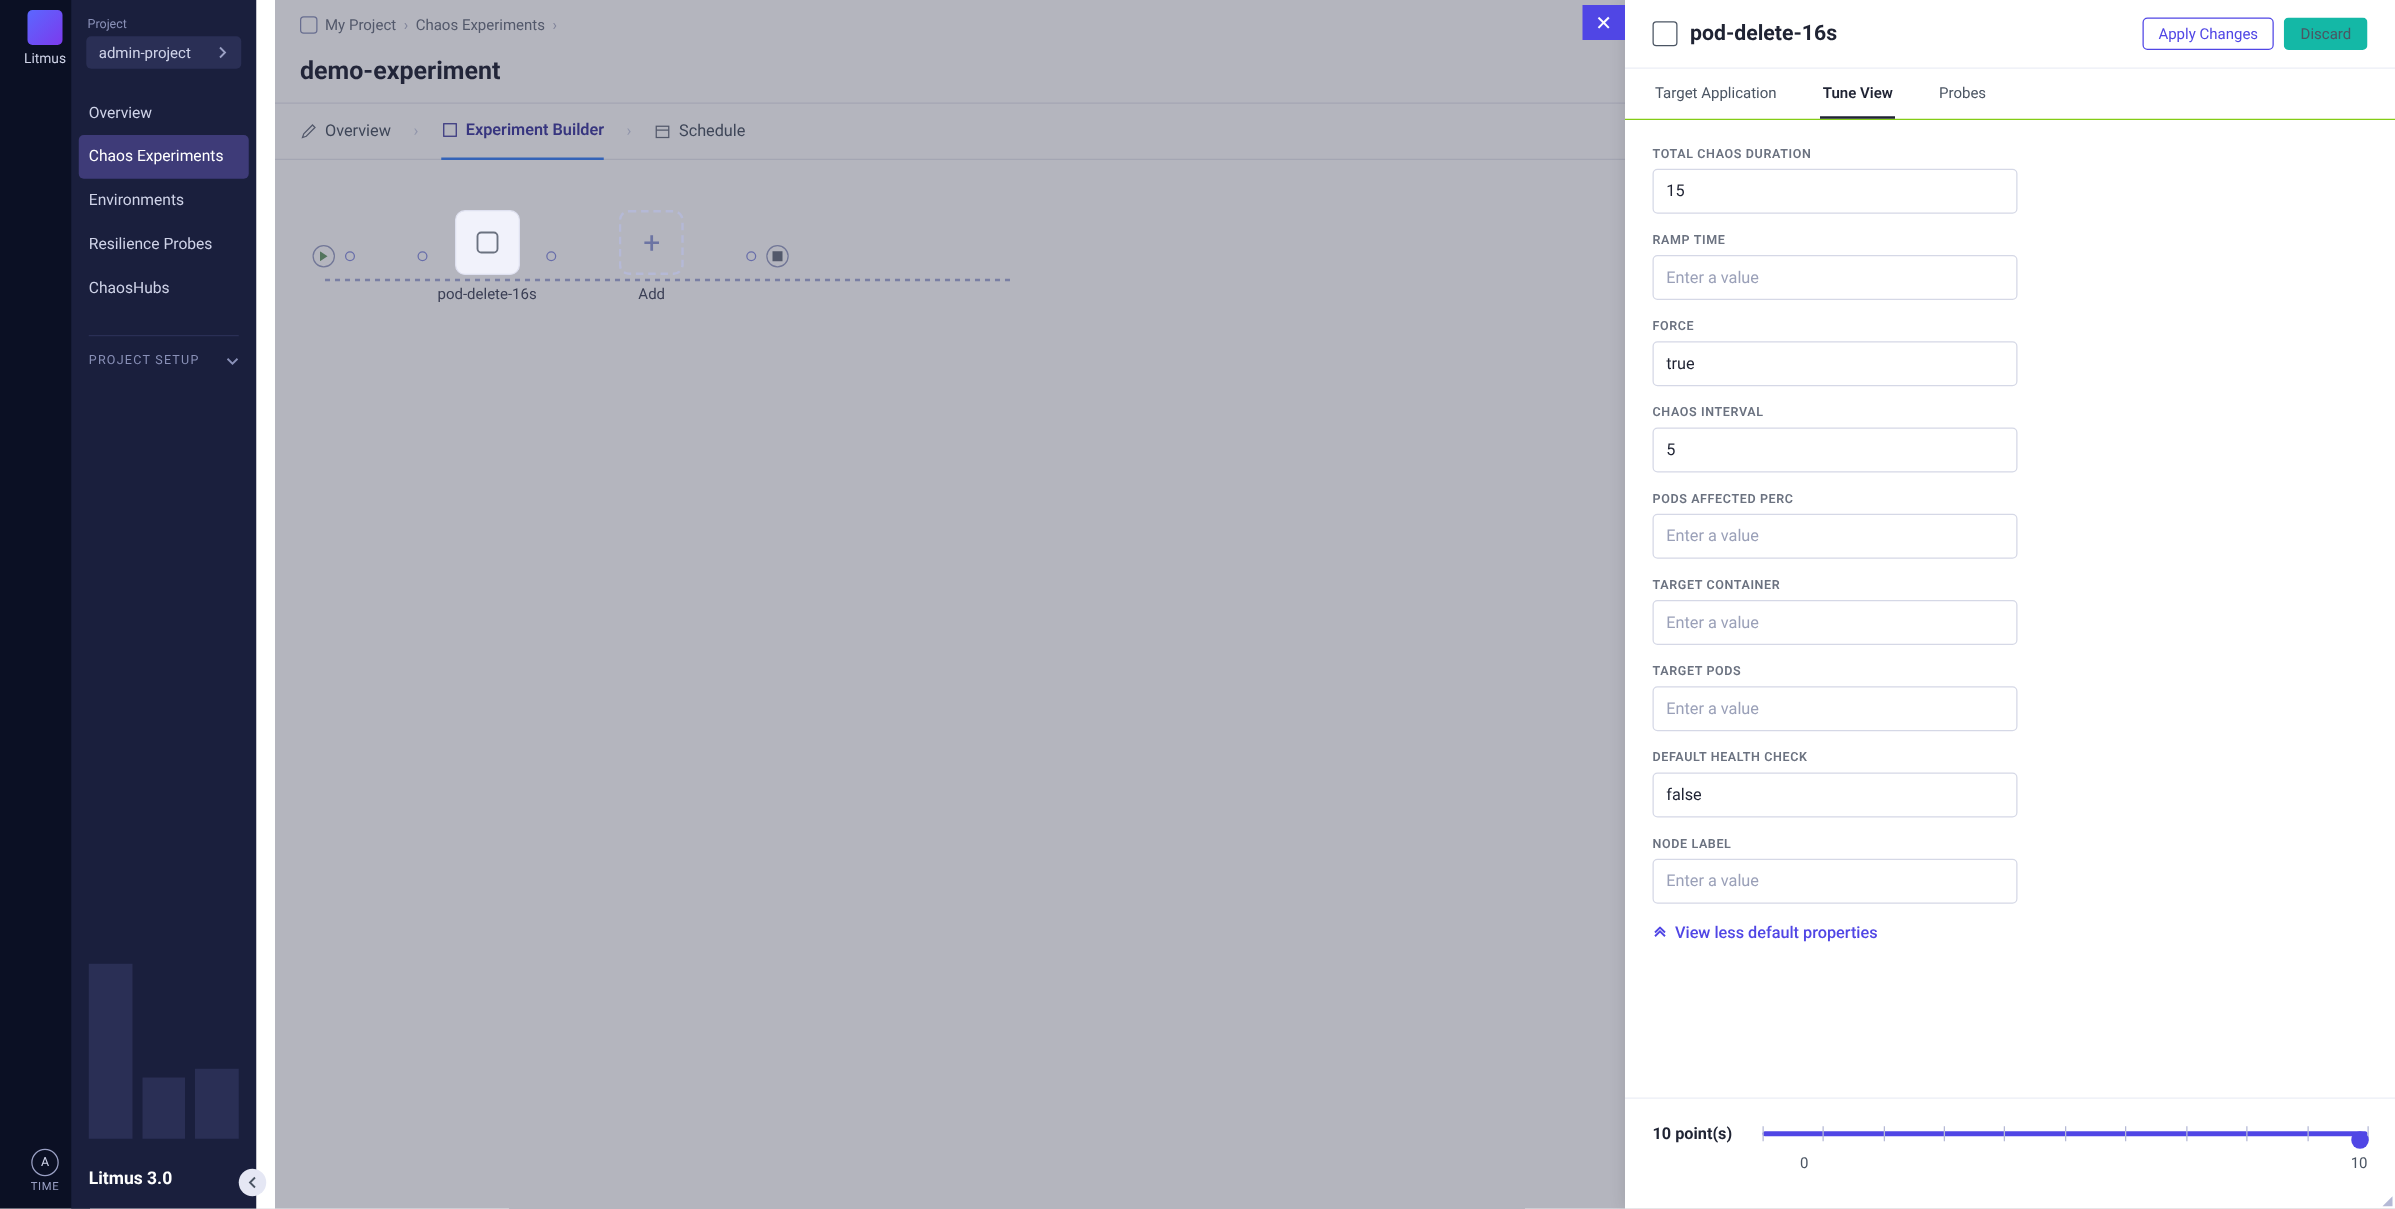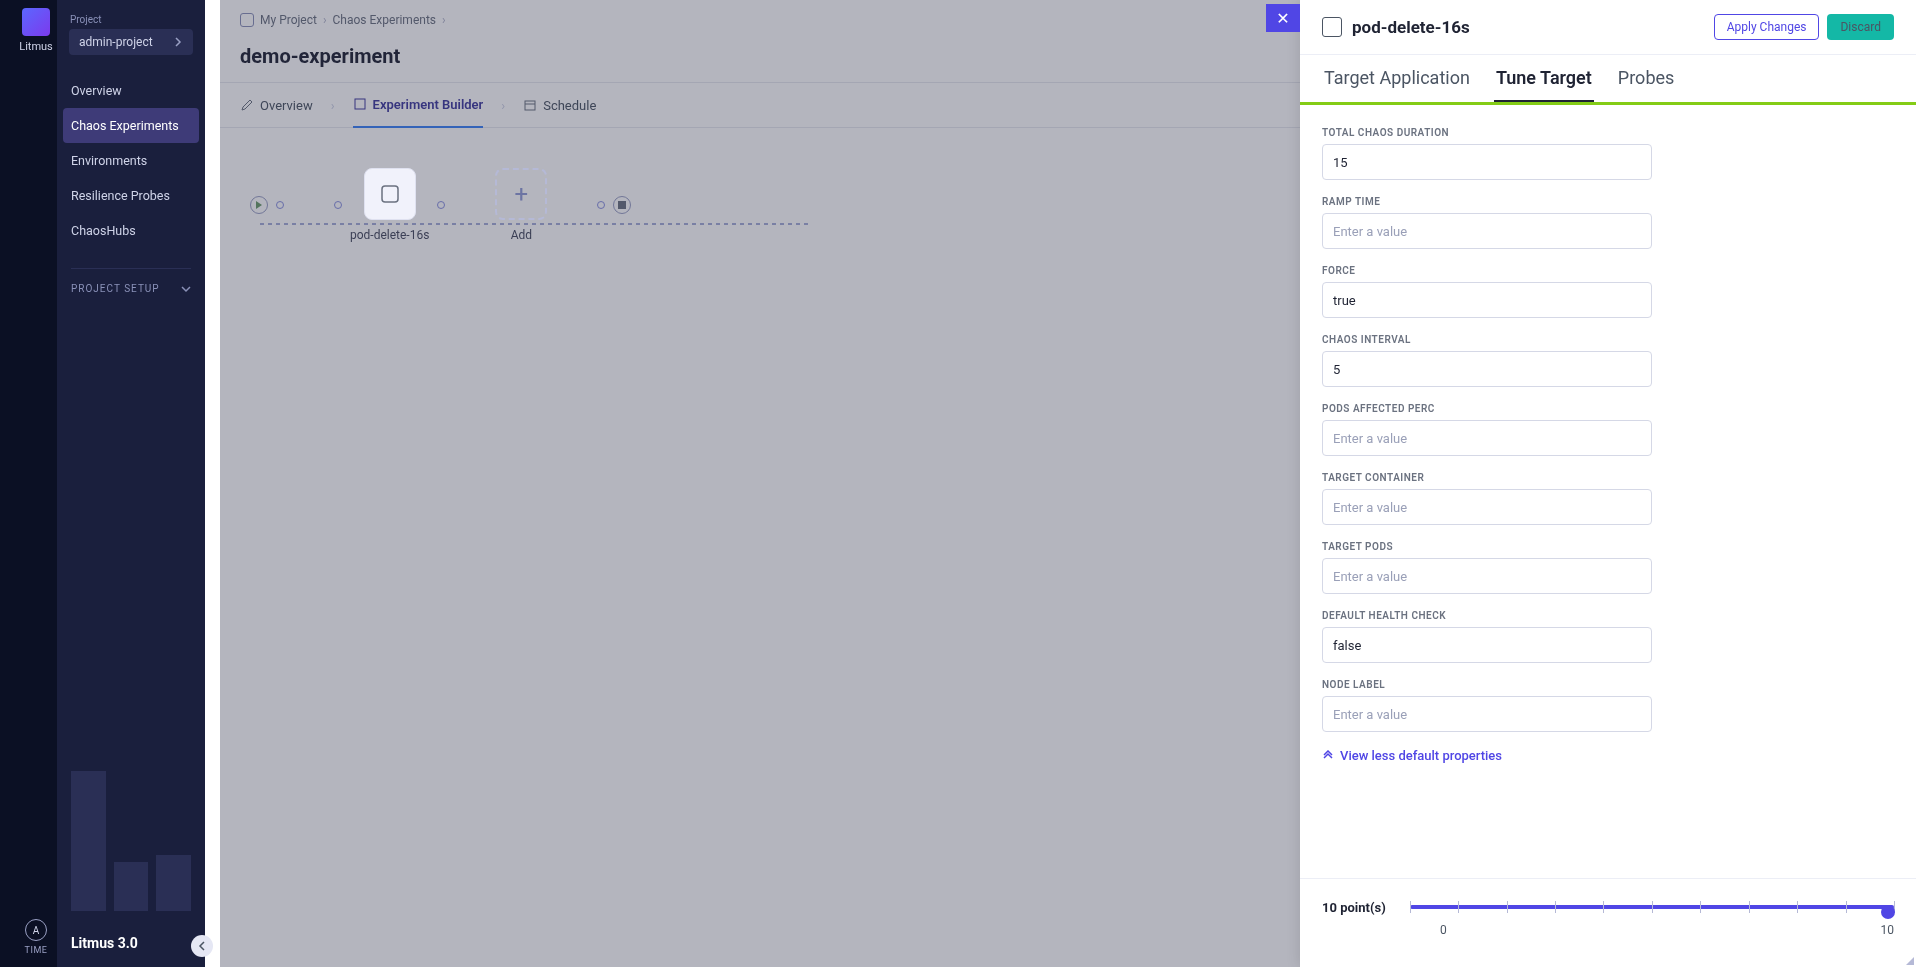--- a/index.html
+++ b/index.html
@@ -64,27 +64,27 @@
 
 .drawer { position:absolute; right:0; top:0; width:616px; height:100%; background:#fff; box-shadow:-2px 0 12px rgba(0,0,0,0.1); display:flex; flex-direction:column;}
 .drawer-close { position:absolute; left:-34px; top:4px; width:34px; height:28px; background:#5046e5; color:#fff; display:flex; align-items:center; justify-content:center; cursor:pointer; font-size:16px;}
 .drawer-head { display:flex; align-items:center; justify-content:space-between; padding:14px 22px; border-bottom:1px solid #eceef6;}
 .drawer-title { display:flex; align-items:center; gap:10px; font-size:17px; font-weight:700; color:#1f2333;}
 .drawer-title-icon { width:20px; height:20px; border:1.5px solid #4b5563; border-radius:3px;}
 .drawer-actions { display:flex; gap:8px;}
 .btn { font-size:12px; padding:5px 12px; border-radius:4px; cursor:pointer; border:1px solid transparent;}
 .btn-primary { border:1px solid #5046e5; color:#5046e5; background:#fff;}
 .btn-ghost { background:#14b8a6; color:#4b5563;}
-.drawer-tabs { display:flex; gap:22px; padding:0 22px; border-bottom:3px solid #84cc16; font-size:18px; color:#4b5563;}
+.drawer-tabs { display:flex; gap:33px; padding:0 22px; border-bottom:1px solid #84cc16; font-size:12px; color:#4b5563;}
 .dtab { padding:12px 2px; cursor:pointer;}
 .dtab.active { color:#1f2333; font-weight:600; border-bottom:2px solid #1f2333;}
 .drawer-body { flex:1; overflow-y:auto; padding:22px 6px 10px 22px;}
 .field { margin-bottom:16px;}
 .field-label { font-size:10px; letter-spacing:0.5px; font-weight:600; color:#6b7280; margin-bottom:6px;}
-.field-input { height:36px; border:1px solid #d5d8e6; border-radius:4px; padding:0 10px; font-size:13px; color:#1f2333; width:330px;}
+.field-input { height:36px; border:1px solid #d5d8e6; border-radius:4px; padding:0 10px; font-size:13px; color:#1f2333; width:292px;}
 .field-input::placeholder { color:#9aa0b8;}
 .toggle-link { display:flex; align-items:center; gap:6px; color:#5046e5; font-size:13px; font-weight:500; cursor:pointer; margin-top:4px;}
 .drawer-foot { border-top:1px solid #eceef6; padding:18px 22px 30px 22px;}
 .points-row { display:flex; align-items:center; gap:24px;}
 .points-label { font-weight:700; color:#1f2333; font-size:13px; white-space:nowrap;}
 .slider-wrap { flex:1; position:relative; height:20px; display:flex; align-items:center;}
 .slider-track { height:4px; background:#5046e5; width:100%; border-radius:2px; position:relative;}
 .tick { position:absolute; top:-4px; width:1px; height:12px; background:#b5b9d6;}
 .thumb { position:absolute; right:-1px; width:14px; height:14px; border-radius:50%; background:#5046e5;}
 .slider-scale { display:flex; justify-content:space-between; font-size:12px; color:#4b5563; margin-top:6px; padding-left:118px;}
@@ -228,21 +228,21 @@
         <span class="drawer-title-icon"></span>
         <span>pod-delete-16s</span>
       </div>
       <div class="drawer-actions">
         <button class="btn btn-primary">Apply Changes</button>
         <button class="btn btn-ghost">Discard</button>
       </div>
     </div>
     <div class="drawer-tabs">
       <div class="dtab">Target Application</div>
-      <div class="dtab active">Tune Target</div>
+      <div class="dtab active">Tune View</div>
       <div class="dtab">Probes</div>
     </div>
     <div class="drawer-body" id="fields-container">
         <div class="field"><div class="field-label">TOTAL CHAOS DURATION</div><input class="field-input" value="15" style=""></div>
         <div class="field"><div class="field-label">RAMP TIME</div><input class="field-input" placeholder="Enter a value" style=""></div>
         <div class="field"><div class="field-label">FORCE</div><input class="field-input" value="true" style=""></div>
         <div class="field"><div class="field-label">CHAOS INTERVAL</div><input class="field-input" value="5" style=""></div>
         <div class="field"><div class="field-label">PODS AFFECTED PERC</div><input class="field-input" placeholder="Enter a value" style=""></div>
         <div class="field"><div class="field-label">TARGET CONTAINER</div><input class="field-input" placeholder="Enter a value" style=""></div>
         <div class="field"><div class="field-label">TARGET PODS</div><input class="field-input" placeholder="Enter a value" style=""></div>

